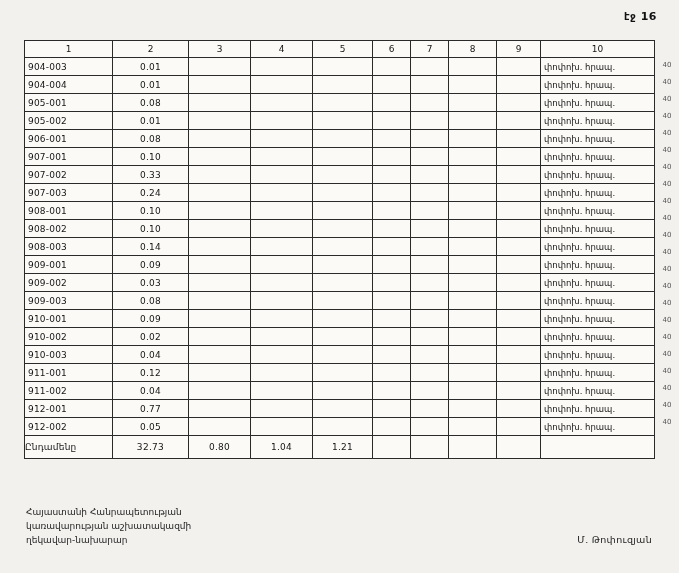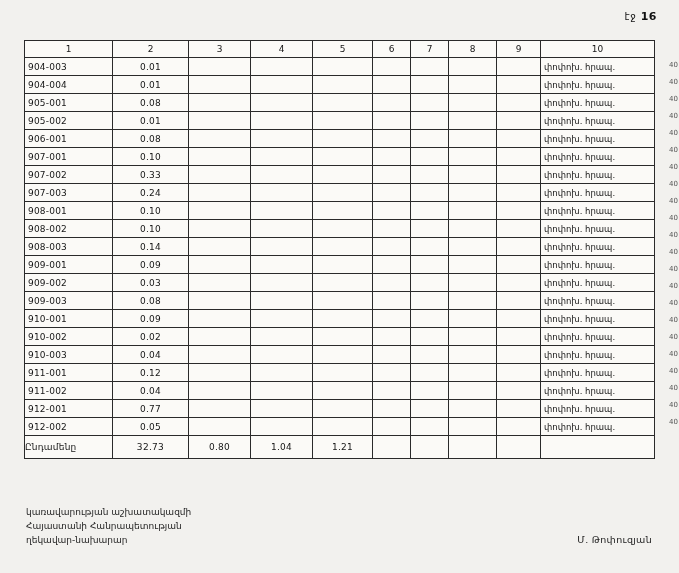--- a/index.html
+++ b/index.html
@@ -22,21 +22,21 @@
   .page-number {
     position: absolute;
     top: 10px;
     right: 22px;
     font-size: 11px;
     font-weight: bold;
     letter-spacing: 0.5px;
     color: #111;
   }
   .page-number .lbl {
-    font-weight: normal;
+    font-weight: bold;
     font-size: 10px;
   }
   .table-wrap {
     position: absolute;
     top: 40px;
     left: 24px;
     width: 630px;
   }
   table.doc-table {
     border-collapse: collapse;
@@ -98,21 +98,21 @@
     position: absolute;
     top: 40px;
     left: 656px;
     width: 22px;
     font-size: 7px;
     color: #555;
   }
   .margin-notes div {
     height: 17px;
     line-height: 19px;
-    text-align: right;
+    text-align: center;
   }
   .margin-notes div:first-child {
     height: 16px;
   }
   .footer {
     position: absolute;
     left: 26px;
     bottom: 26px;
     width: 626px;
     font-size: 9px;
@@ -464,20 +464,20 @@
       <div>40</div>
       <div>40</div>
       <div>40</div>
       <div>40</div>
       <div>40</div>
       <div>40</div>
     </div>
 
   <div class="footer">
     <div class="left">
+      <span class="line">Հայաստանի Հանրապետության</span>
       <span class="line">կառավարության աշխատակազմի</span>
-      <span class="line">Հայաստանի Հանրապետության</span>
       <span class="line">ղեկավար-նախարար</span>
     </div>
     <div class="right">Մ. Թոփուզյան</div>
   </div>
 
 </div>
 
 </body></html>

